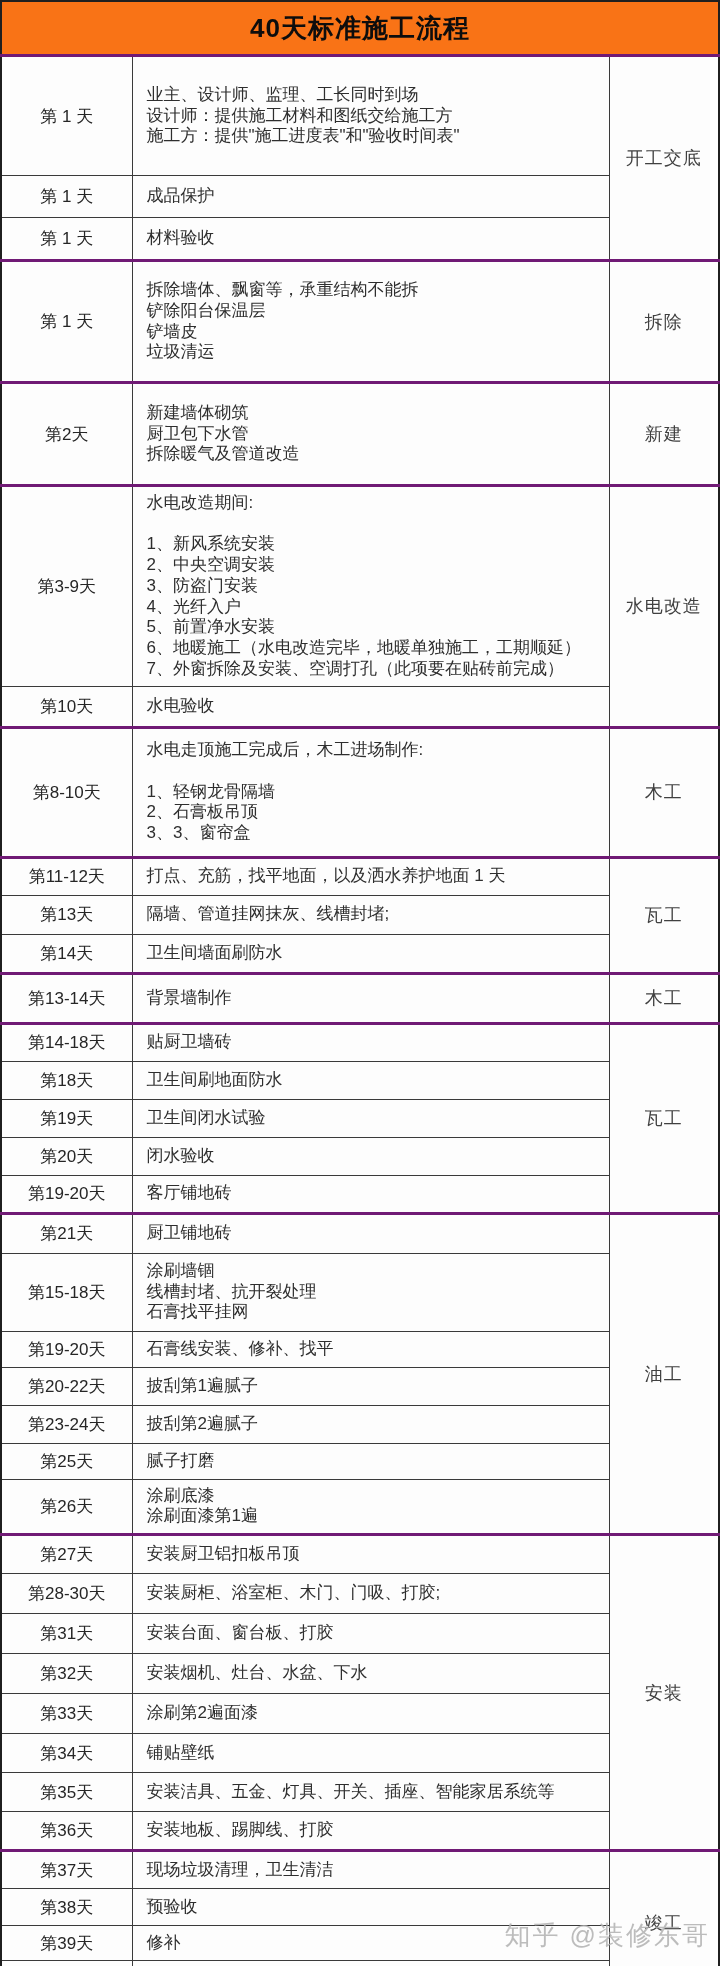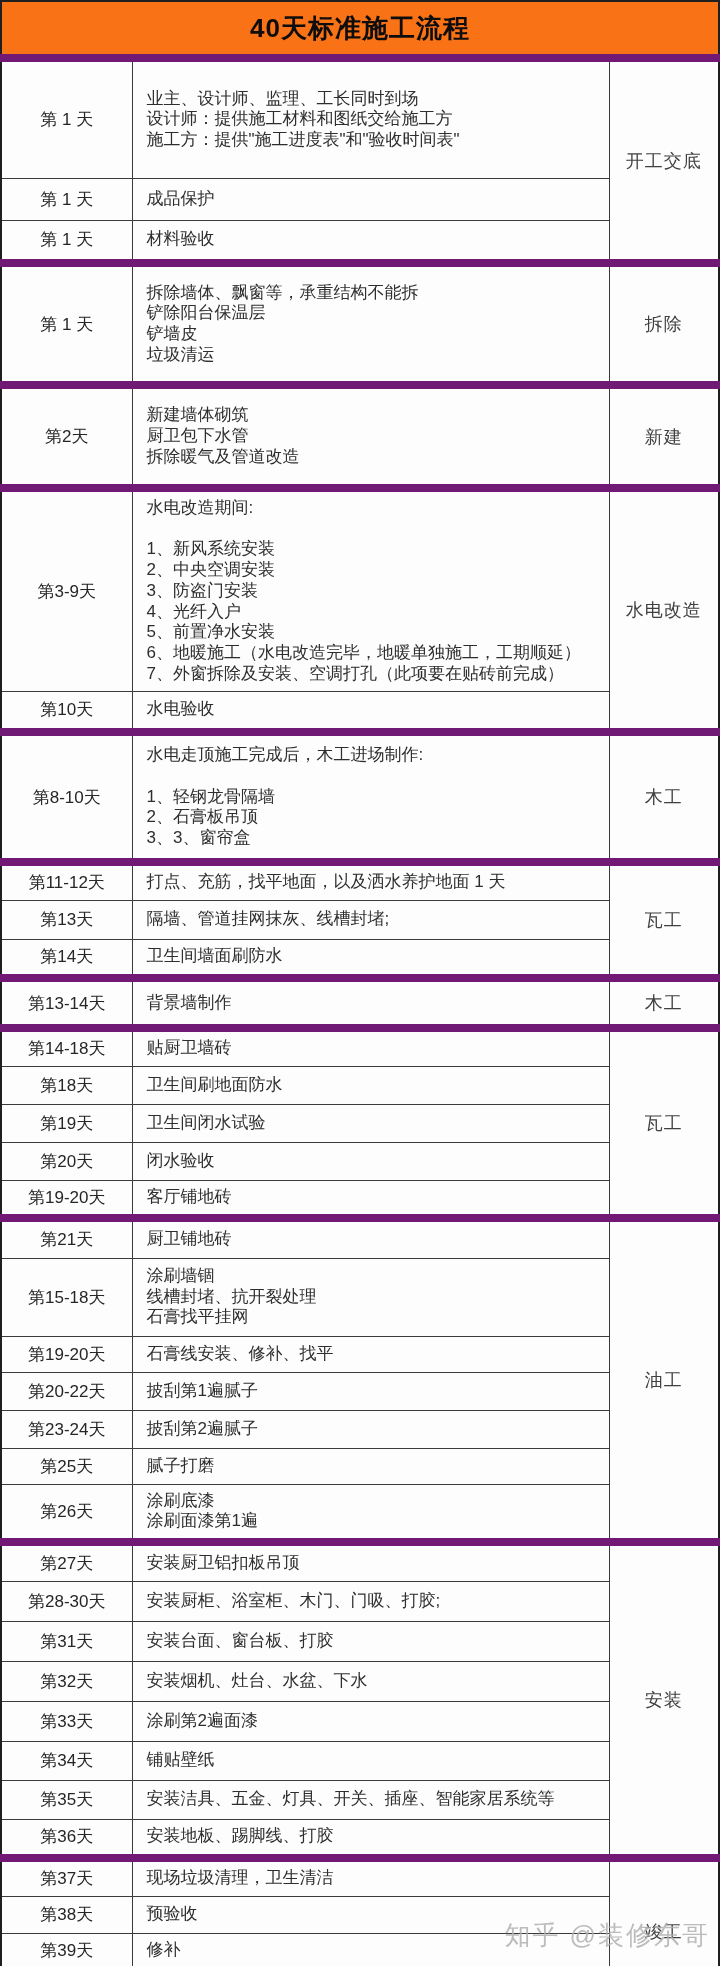--- a/index.html
+++ b/index.html
@@ -35,21 +35,21 @@
     letter-spacing: 1px;
     border-bottom: 2px solid #1f1f1f;
     background: #f97316;
   }
   td {
     border: 1px solid #3a3a3a;
     vertical-align: middle;
     font-size: 17px;
     background: #fdfdfd;
   }
-  tr.group-start td { border-top: 8px solid #701a75; }
+  tr.group-start td { border-top: 3px solid #701a75; }
   td.day {
     text-align: center;
     padding: 2px 4px;
     white-space: nowrap;
     color: #262626;
   }
   td.task {
     text-align: left;
     padding: 6px 10px 6px 14px;
     line-height: 1.22;

